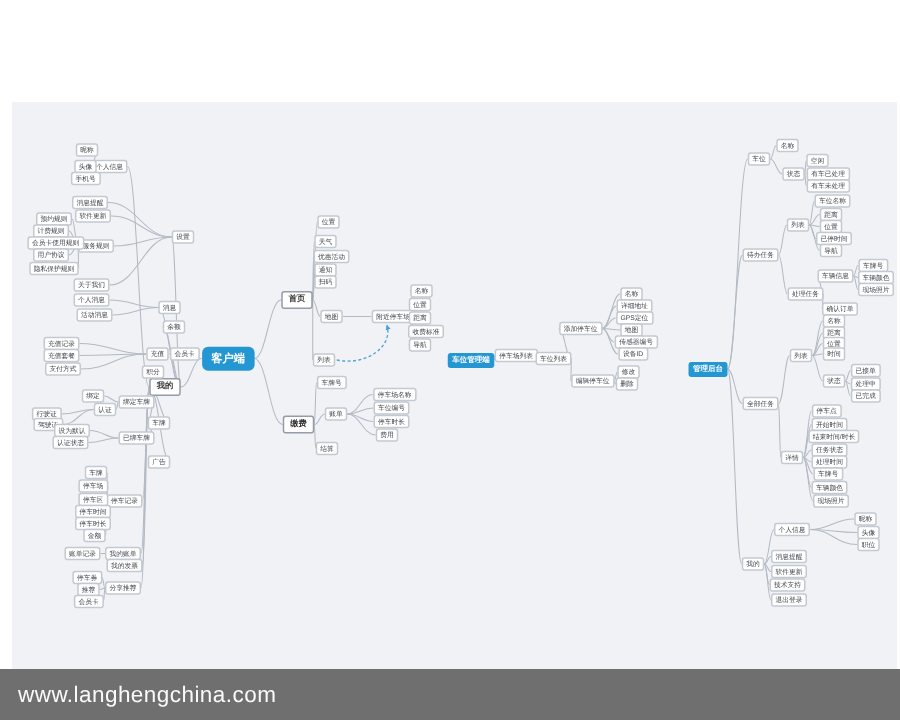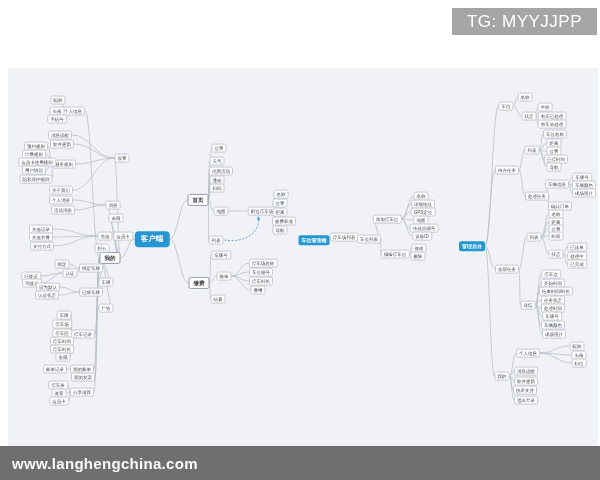--- a/index.html
+++ b/index.html
@@ -7,37 +7,36 @@
           font-family:"Liberation Sans", sans-serif;overflow:hidden;}
   .badge{position:absolute;top:8px;right:3px;width:145px;height:27px;background:#a5a5a5;
          color:#ffffff;font-size:17px;display:flex;align-items:center;justify-content:center;
          letter-spacing:.5px;}
   .panel{position:absolute;left:8px;top:68px;width:590px;height:378px;background:#f0f2f6;}
   .map-title{position:absolute;left:0;top:90px;width:100%;text-align:center;
              font-family:"Liberation Serif", serif;font-weight:bold;font-size:17px;
              color:#111111;letter-spacing:1px;z-index:3;}
   .footer{position:absolute;left:0;bottom:0;width:600px;height:34px;background:#6f6f6f;
           display:flex;align-items:center;}
-  .footer span{color:#fafafa;font-size:15px;margin-left:12px;letter-spacing:.3px;font-weight:bold;}
+  .footer span{color:#fafafa;font-size:15px;margin-left:12px;letter-spacing:.3px;}
   #edges-svg{position:absolute;left:0;top:0;width:600px;height:480px;z-index:1;pointer-events:none;}
   #nodes-layer{position:absolute;left:0;top:0;width:600px;height:340px;z-index:2;}
   .node{position:absolute;transform:translate(-50%,-50%);background:#ffffff;
         border:0.6px solid #c3c9d1;border-radius:2px;color:#40454c;font-size:4.5px;
         line-height:1.3;padding:0.5px 2px;white-space:nowrap;}
   .node.branch{font-size:5.5px;font-weight:bold;border-color:#949ca8;padding:1.5px 4px;color:#333333;}
   .node.root-lg{font-size:7.5px;font-weight:bold;background:#2497d3;color:#ffffff;
                 border:none;border-radius:4px;padding:3px 6px;}
   .node.root-sm{font-size:5px;font-weight:bold;background:#2497d3;color:#ffffff;
                 border:none;border-radius:2px;padding:1.5px 3px;}
 </style>
 </head>
 <body>
 
 <div id="screen">
-  <div class="badge">TG: MYYJJPP</div>
   <div class="panel"></div>
 
   <svg id="edges-svg" xmlns="http://www.w3.org/2000/svg">
     <defs>
       <marker id="arrow" markerWidth="6" markerHeight="6" refX="3.2" refY="2" orient="auto">
         <path d="M0,0 L4,2 L0,4 z" fill="#4da3d8"></path>
       </marker>
     </defs>
   <path d="M169.5,239 C177.6,239 179.4,200 187.5,200" fill="none" stroke="#b3bac3" stroke-width="0.7"></path>
       <path d="M169.5,239 C178.05,239 179.95,283 188.5,283" fill="none" stroke="#b3bac3" stroke-width="0.7"></path>

